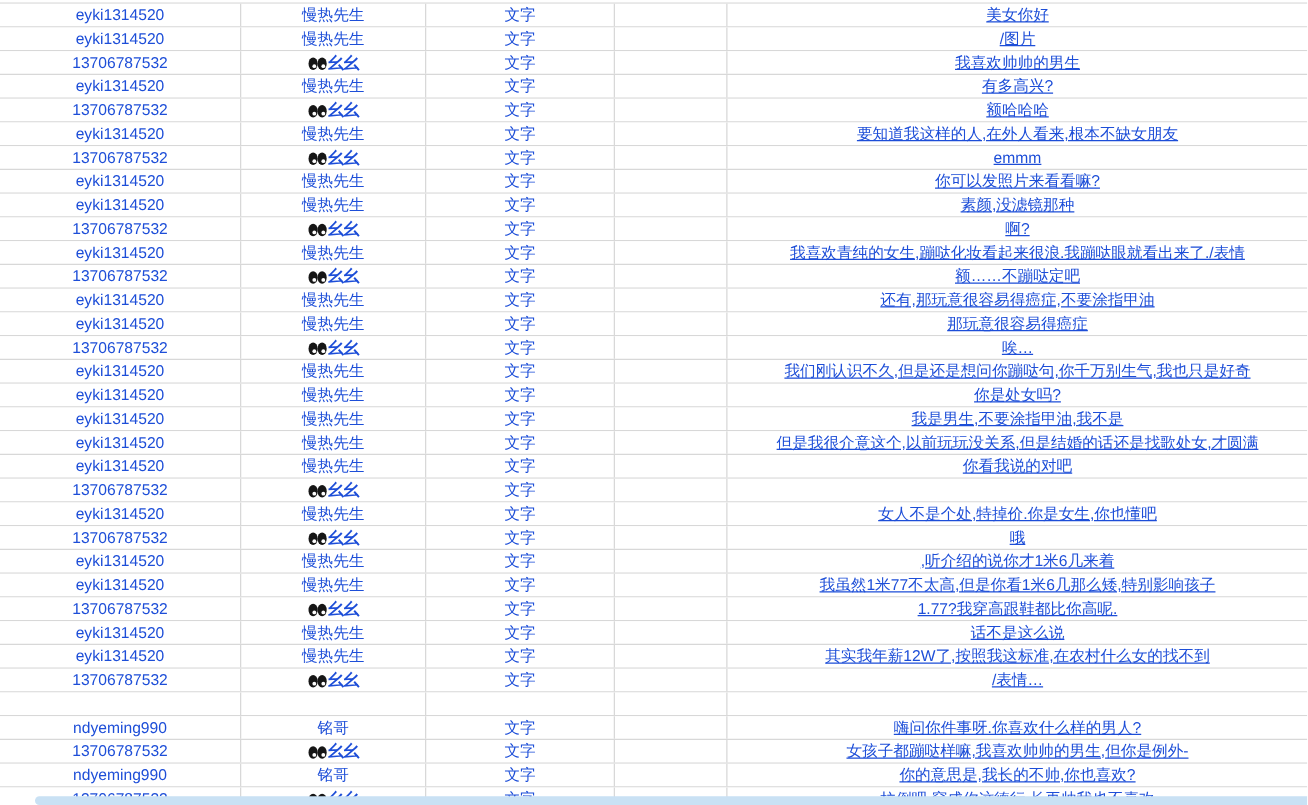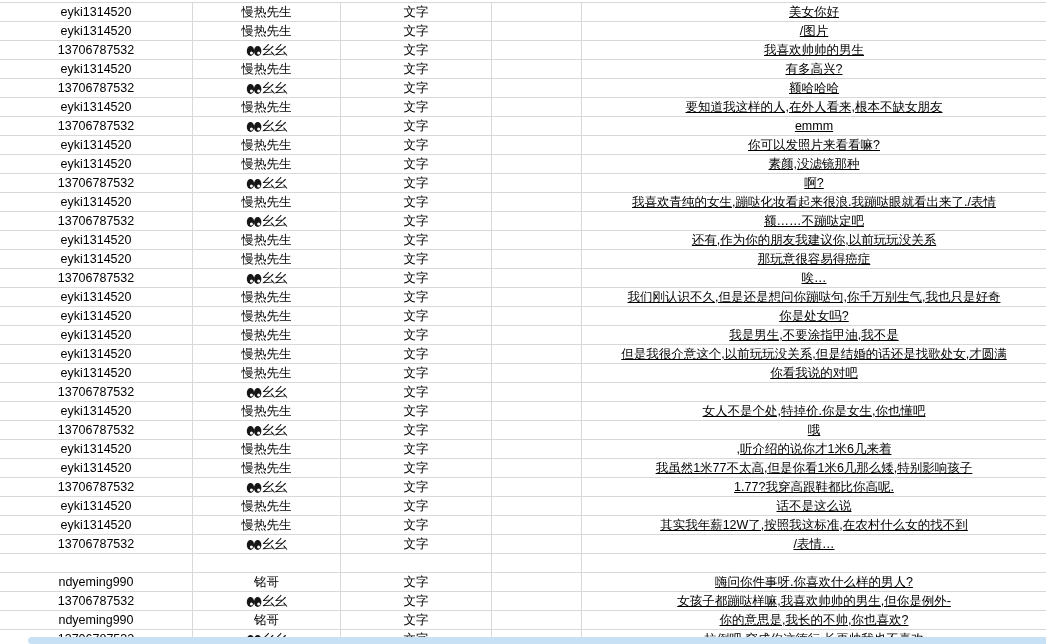--- a/index.html
+++ b/index.html
@@ -3,21 +3,21 @@
 <meta charset="utf-8">
 <style>
   html,body{margin:0;padding:0;background:#ffffff;}
   #sheet{
     position:relative;
     width:1046px;height:644px;
     overflow:hidden;
     background:#ffffff;
     font-family:"Liberation Sans","DejaVu Sans",sans-serif;
     font-size:12.5px;
-    color:#000000;
+    color:#1d4ed8;
   }
   .top-spacer{
     height:2px;border-bottom:1px solid #d8d8d8;
   }
   .row{
     display:flex;
     height:19px;
     box-sizing:border-box;
     border-bottom:1px solid #d8d8d8;
     background:#ffffff;
@@ -37,21 +37,21 @@
   .c1{width:148px;}
   .c2{width:151px;font-family:Liberation Serif, serif;}
   .c3{width:90px;}
   .c4{flex:1;border-right:none;text-decoration:underline;}
   .eyes{
     display:inline-block;
     width:16px;height:12px;
     margin-right:1px;
     vertical-align:middle;
   }
-  .nick-wrap{display:inline-flex;align-items:center;}
+  .nick-wrap{display:inline-flex;align-items:center;font-weight:bold;}
   #hscrollbar{
     position:absolute;
     left:28px;right:0;bottom:0;
     height:7px;
     background:#c9e1f4;
     border-radius:4px 0 0 4px;
     z-index:5;
   }
 </style>
 </head>
@@ -192,21 +192,21 @@
         </div>
         <div class="cell c2">文字</div>
         <div class="cell c3"></div>
         <div class="cell c4">额……不蹦哒定吧</div>
       </div>
       <div class="row">
         <div class="cell c0">eyki1314520</div>
         <div class="cell c1">慢热先生</div>
         <div class="cell c2">文字</div>
         <div class="cell c3"></div>
-        <div class="cell c4">还有,作为你的朋友我建议你,以前玩玩没关系</div>
+        <div class="cell c4">还有,那玩意很容易得癌症,不要涂指甲油</div>
       </div>
       <div class="row">
         <div class="cell c0">eyki1314520</div>
         <div class="cell c1">慢热先生</div>
         <div class="cell c2">文字</div>
         <div class="cell c3"></div>
         <div class="cell c4">那玩意很容易得癌症</div>
       </div>
       <div class="row">
         <div class="cell c0">13706787532</div>

